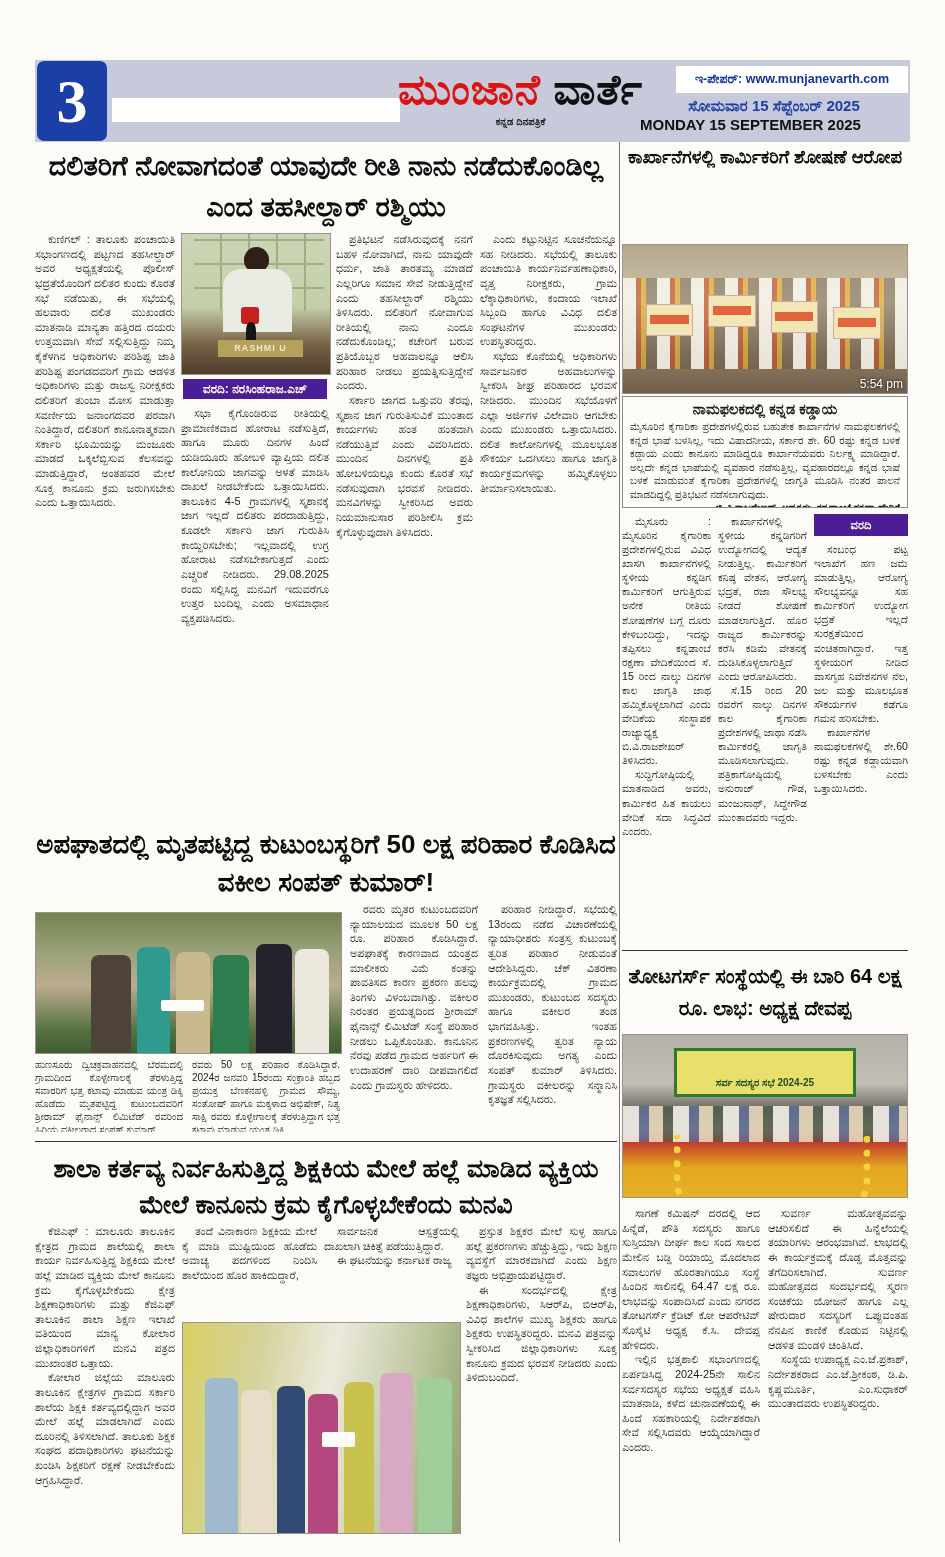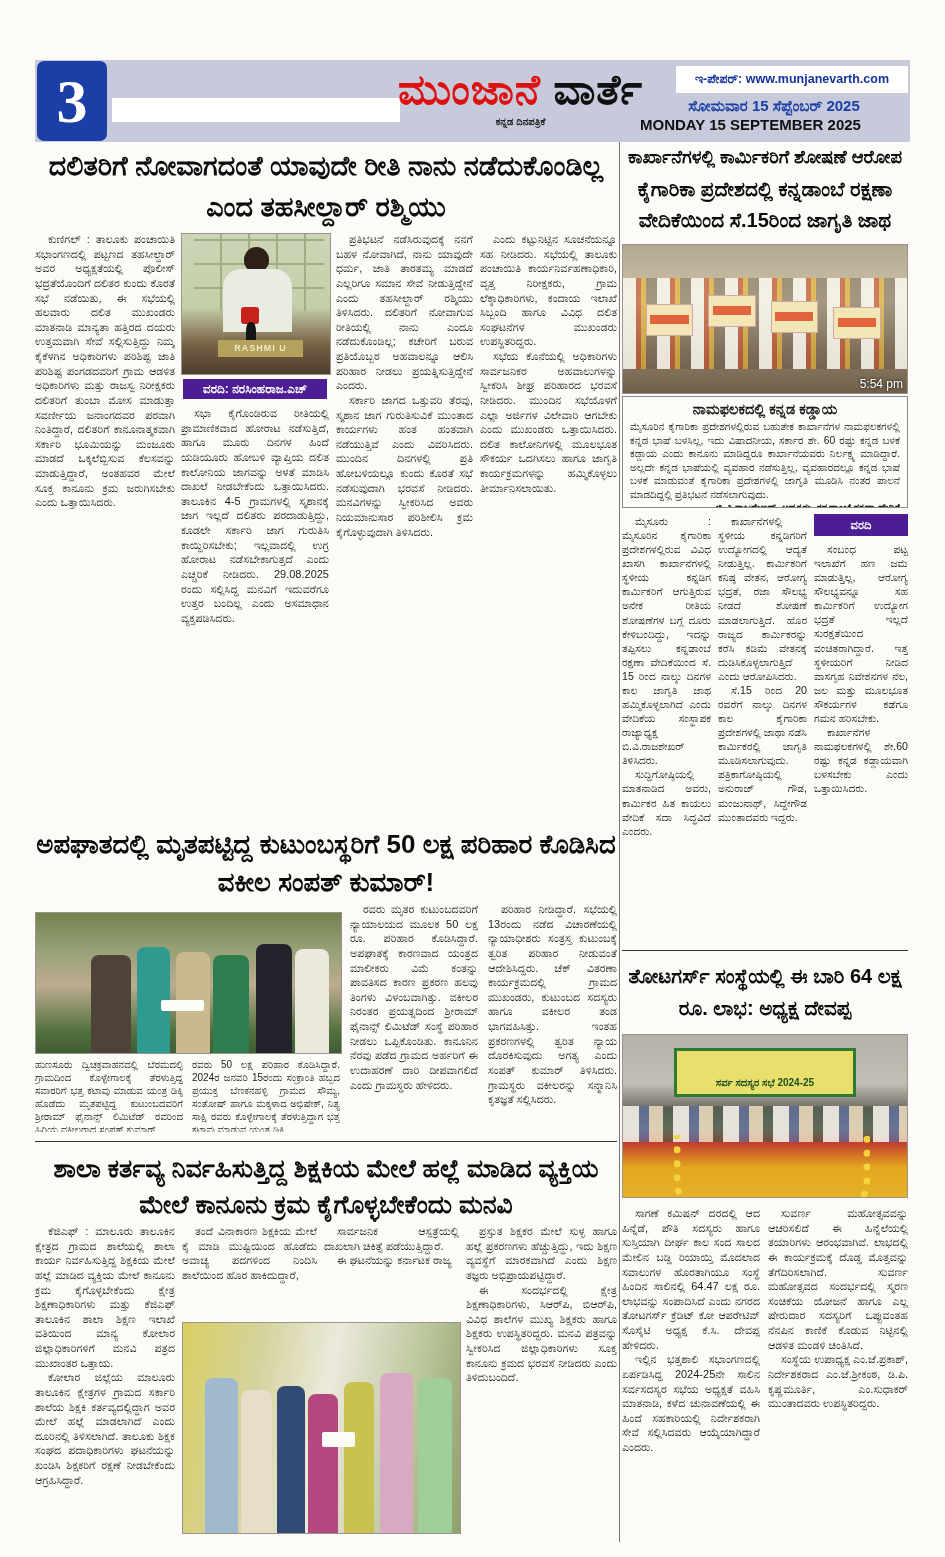--- a/index.html
+++ b/index.html
@@ -166,21 +166,20 @@
     <div class="f" style="left:45%;top:34%;width:11%;height:66%;background:#b4477e;"></div>
     <div class="f" style="left:58%;top:28%;width:11%;height:72%;background:#c9c24e;"></div>
     <div class="f" style="left:71%;top:24%;width:12%;height:76%;background:#d9a9c4;"></div>
     <div class="f" style="left:85%;top:26%;width:12%;height:74%;background:#9fce9a;"></div>
     <div class="f" style="left:50%;top:52%;width:12%;height:7%;background:#fdfdf8;border-radius:2px;"></div>
   </div>
 
   <div class="rule" style="left:619px;top:142px;width:1px;height:1400px;background:#777;"></div>
 
   <div class="hd" style="left:622px;top:144px;width:286px;font-size:18px;line-height:1.5;">ಕಾರ್ಖಾನೆಗಳಲ್ಲಿ ಕಾರ್ಮಿಕರಿಗೆ ಶೋಷಣೆ ಆರೋಪ</div>
-  <div class="hd" style="left:622px;top:174px;width:286px;font-size:20px;line-height:1.55;">ಕೈಗಾರಿಕಾ ಪ್ರದೇಶದಲ್ಲಿ ಕನ್ನಡಾಂಬೆ ರಕ್ಷಣಾ ವೇದಿಕೆಯಿಂದ ಸೆ.15ರಿಂದ ಜಾಗೃತಿ ಜಾಥ</div>
 
   <div class="photo ph2" style="left:622px;top:244px;width:284px;height:148px;">
     <div class="crowd"></div>
     <div class="poster" style="left:8%;top:40%;">
         <i></i>
       </div>
     <div class="poster" style="left:30%;top:34%;">
         <i></i>
       </div>
     <div class="poster" style="left:52%;top:38%;">

